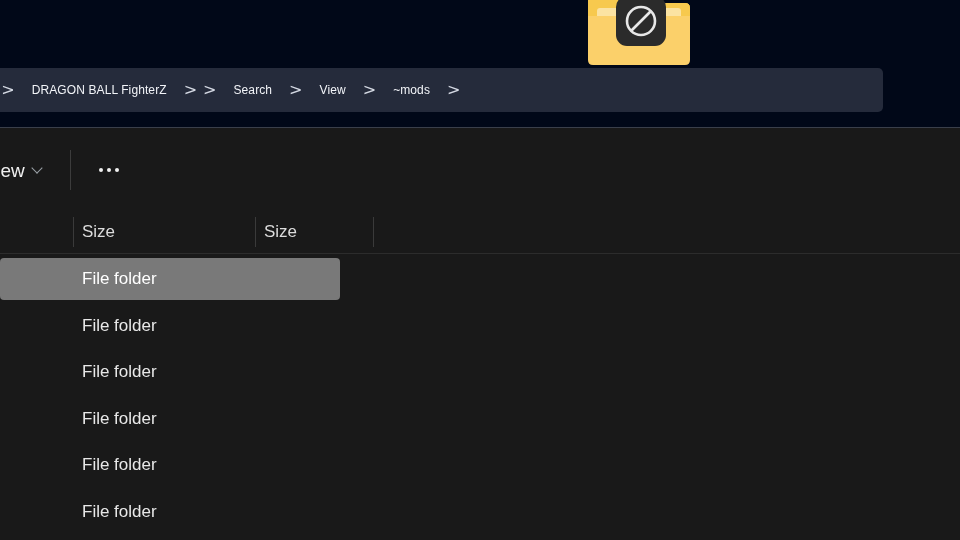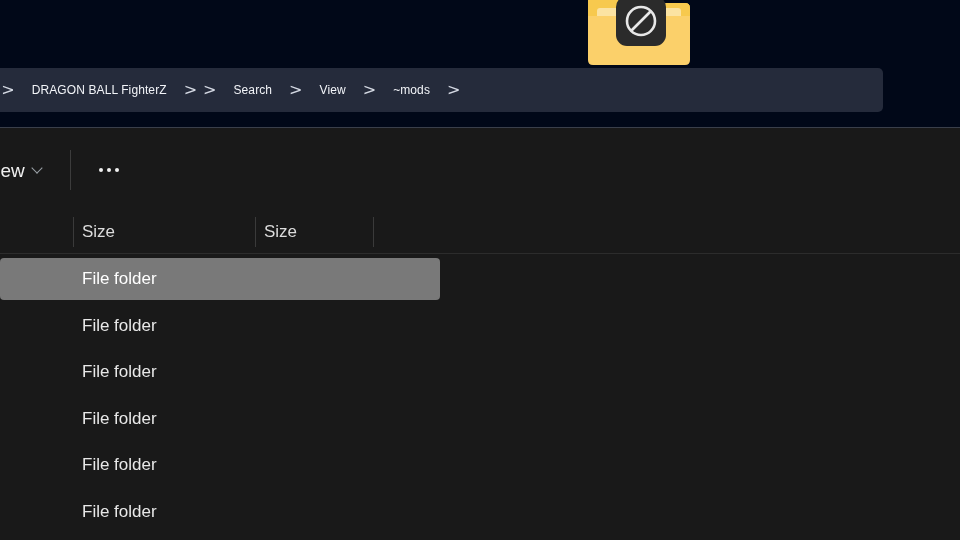--- a/index.html
+++ b/index.html
@@ -204,21 +204,21 @@
     position: absolute;
     left: 0;
     top: 254px;
     width: 960px;
     height: 286px;
     background: #191919;
   }
   .file-row {
     position: absolute;
     left: 0;
-    width: 440px;
+    width: 340px;
     height: 42px;
     box-sizing: border-box;
   }
   .file-row.selected {
     background: #797979;
     border-radius: 4px;
   }
   .cell-type {
     position: absolute;
     left: 82px;

